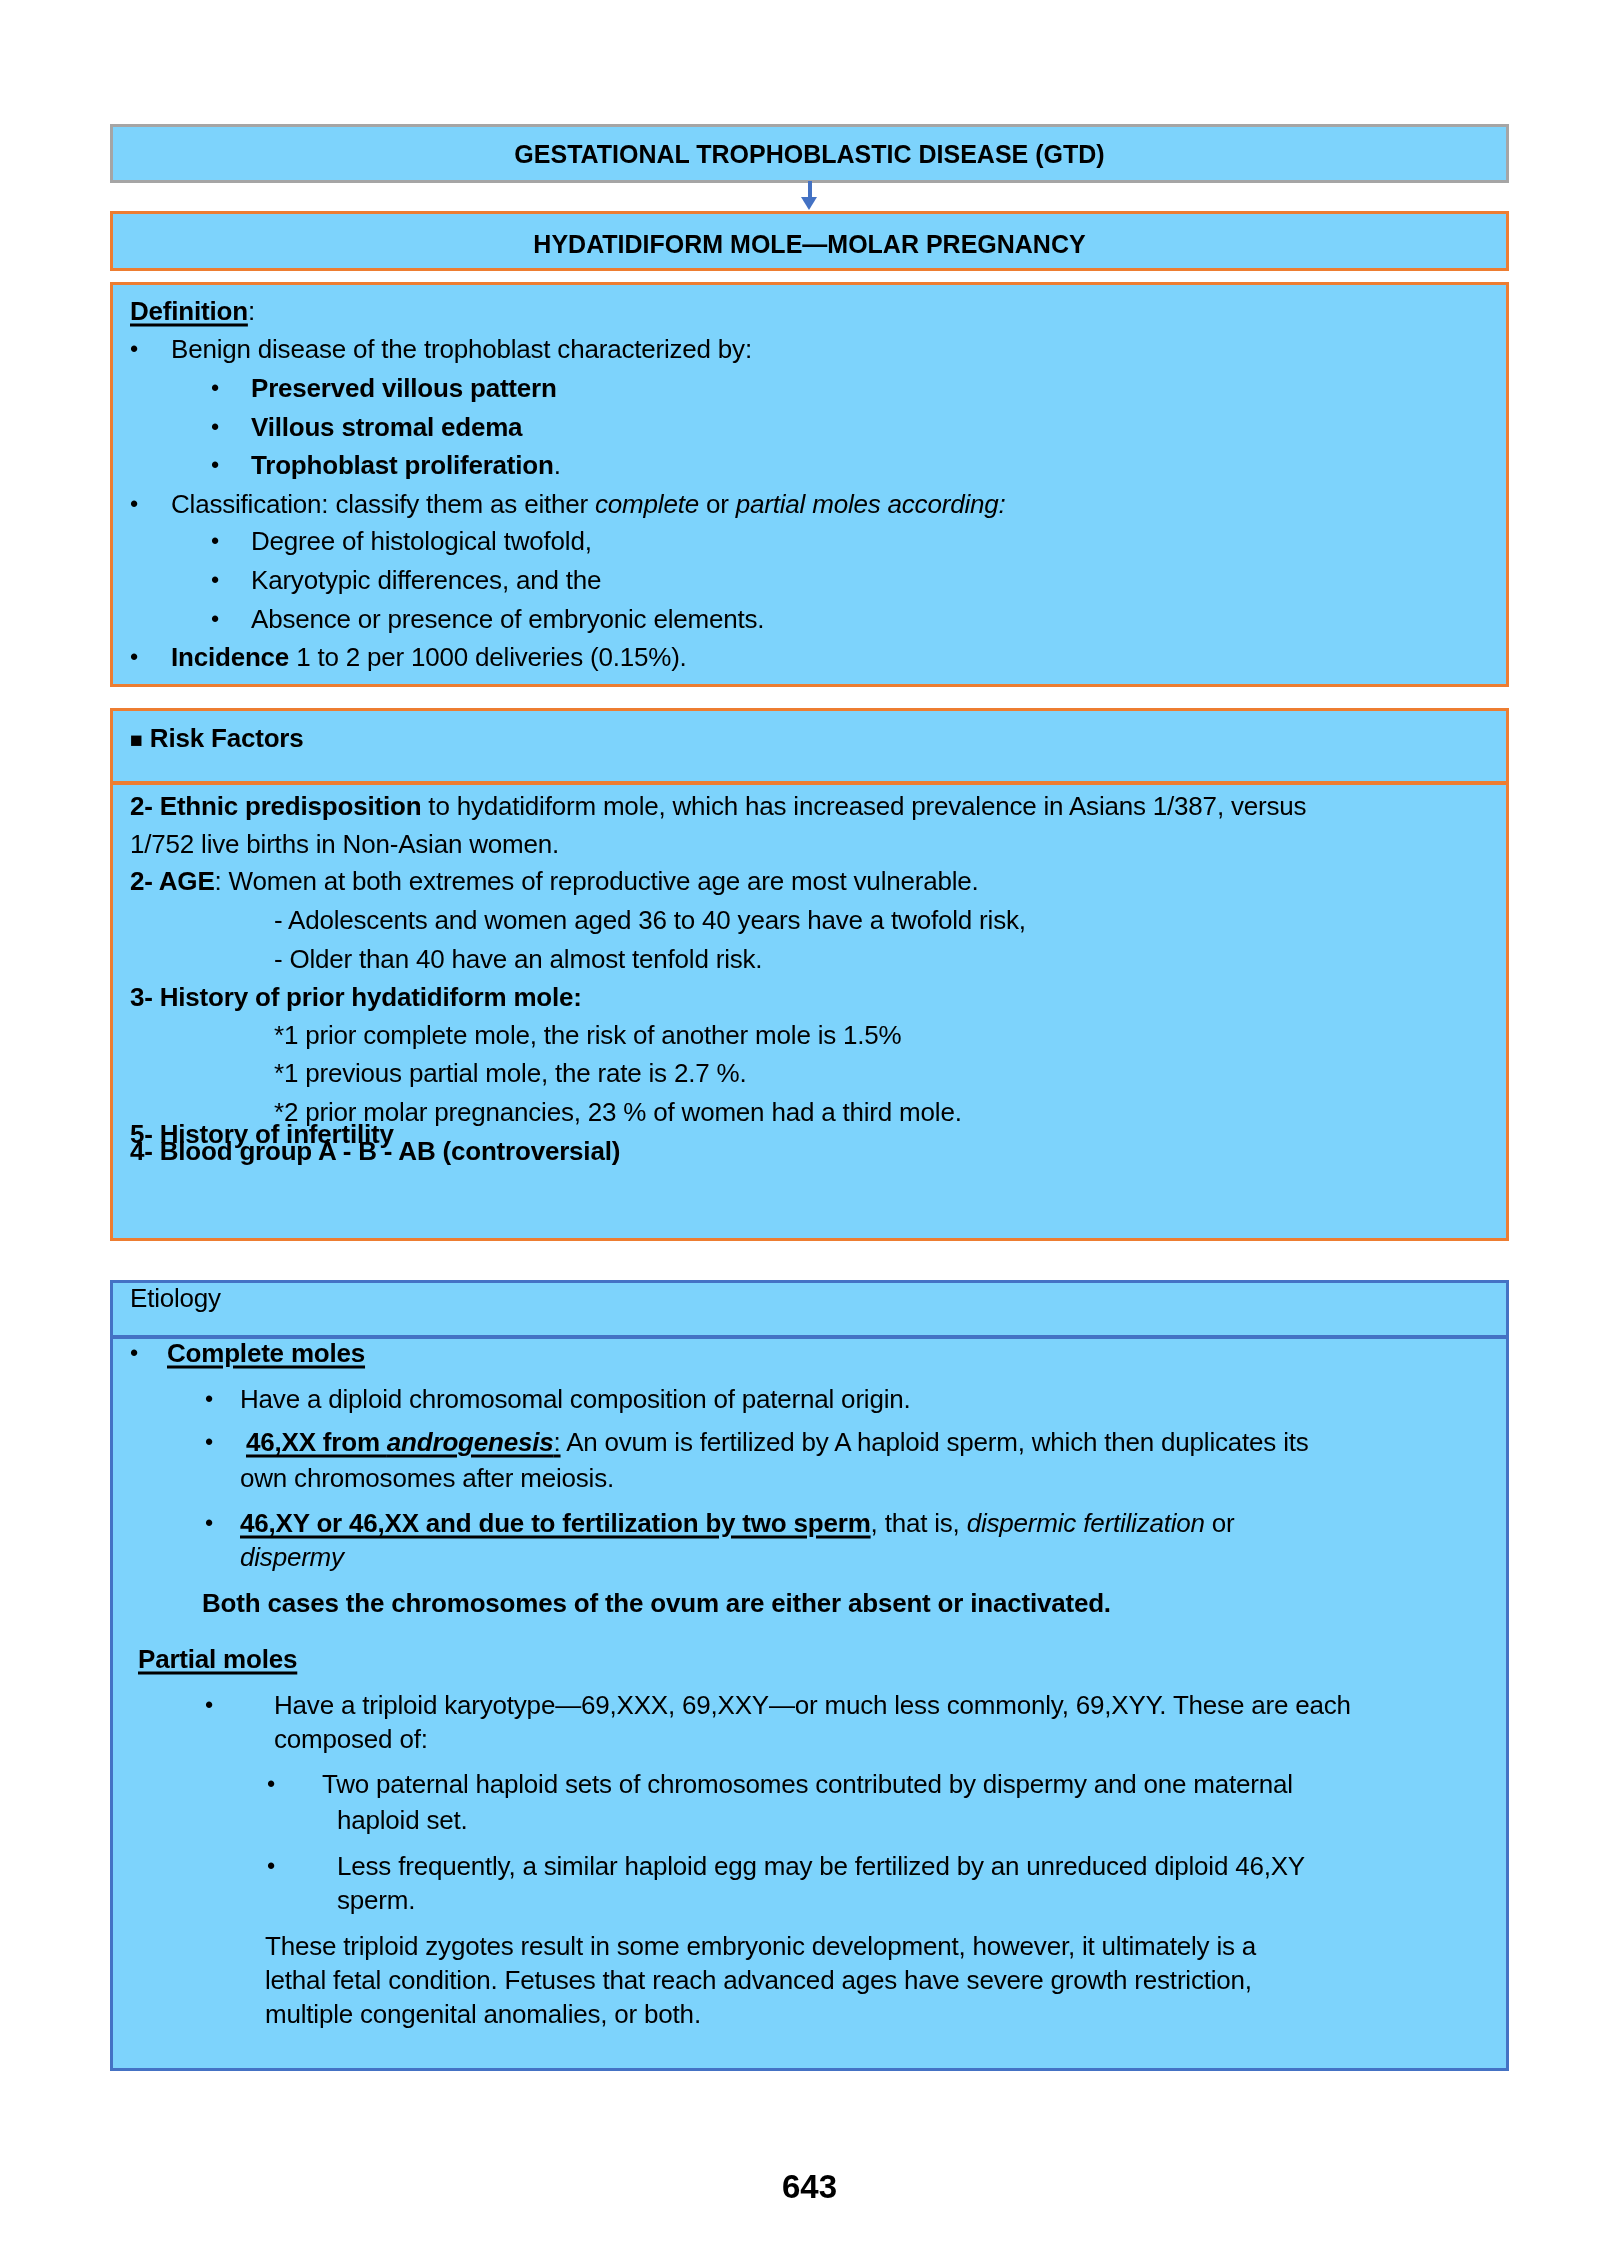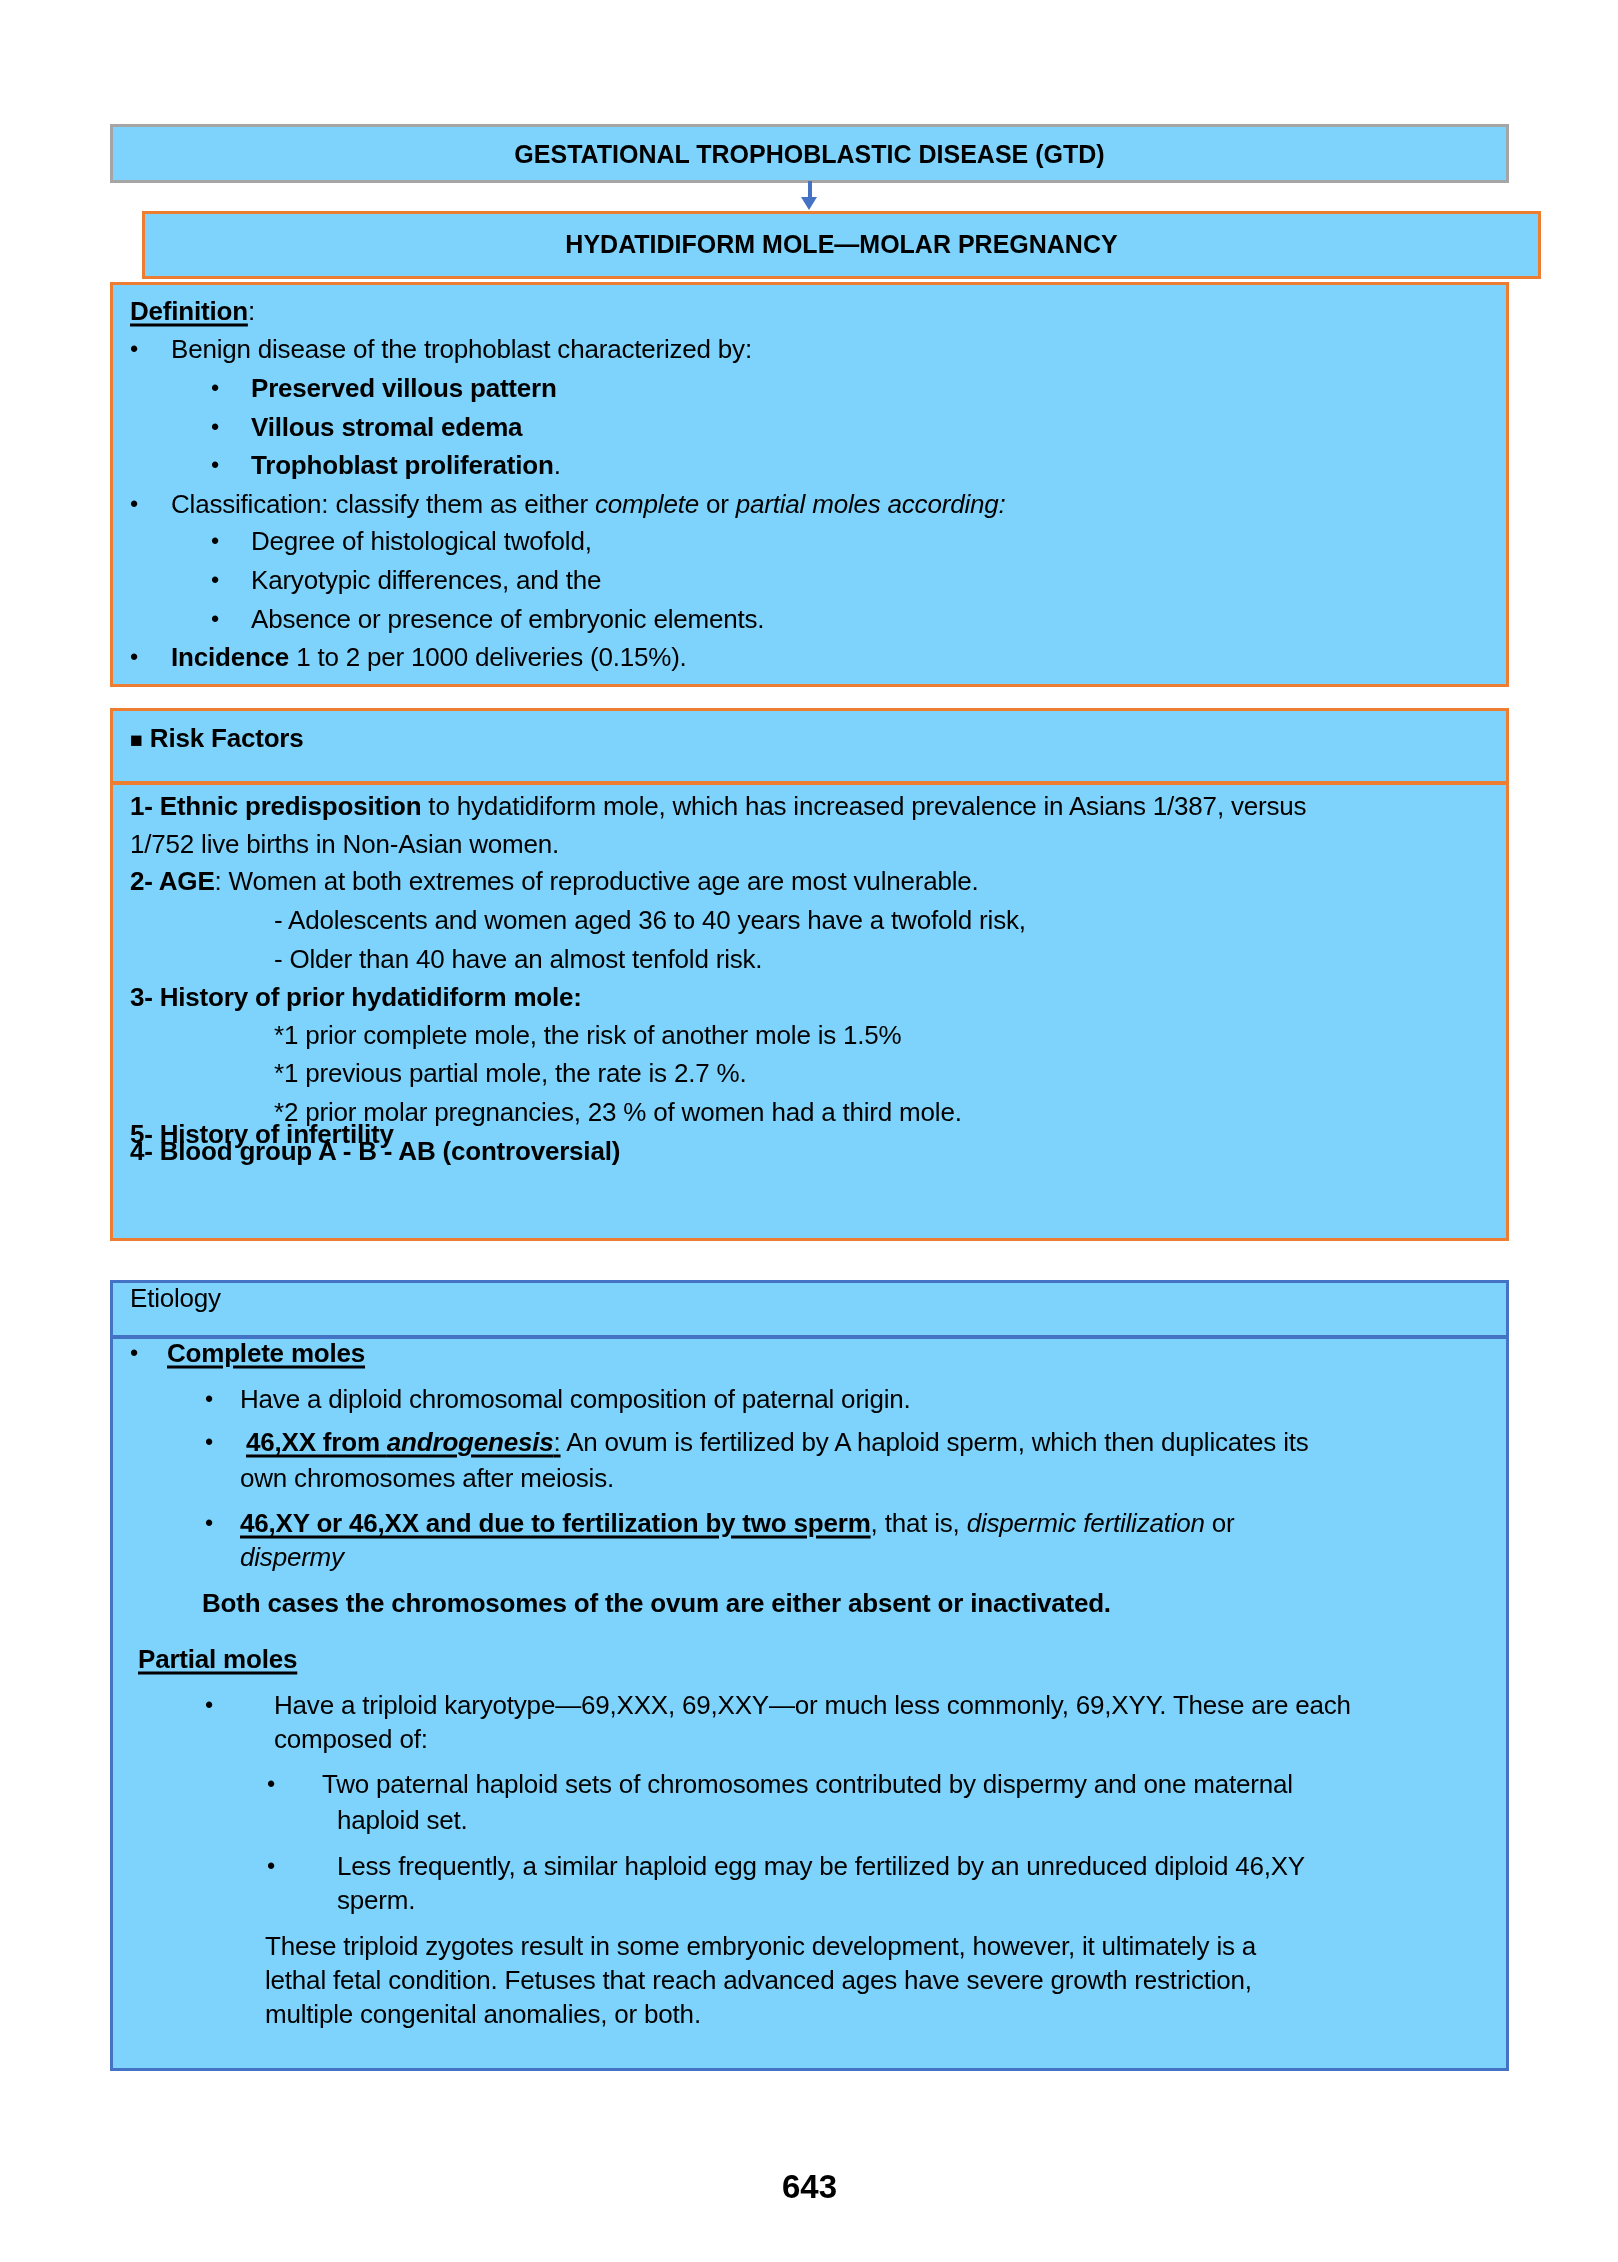--- a/index.html
+++ b/index.html
@@ -27,21 +27,21 @@
 </style>
 </head>
 <body>
 
 <div class="box gray" style="left:110px;top:124px;width:1399px;height:59px;">
   <div class="title" style="top:27px;">GESTATIONAL TROPHOBLASTIC DISEASE  (GTD)</div>
 </div>
 <div class="arrow"></div>
 <div class="arrowhead"></div>
 
-<div class="box orange" style="left:110px;top:211px;width:1399px;height:68px;margin-left:32px;">
+<div class="box orange" style="left:110px;top:211px;width:1399px;height:60px;">
   <div class="title" style="top:30px;">HYDATIDIFORM MOLE—MOLAR PREGNANCY</div>
 </div>
 
 <div class="box orange" style="left:110px;top:282px;width:1399px;height:405px;"></div>
 <div class="ln" style="left:130px;top:311px;"><span class="b u">Definition</span><span>:</span></div>
 
 <span class="bullet" style="left:130px;top:349px;">•</span>
 <div class="ln" style="left:171px;top:349px;">Benign disease of the trophoblast characterized by:</div>
 
 <span class="bullet" style="left:211px;top:388px;">•</span>
@@ -62,21 +62,21 @@
 <div class="ln" style="left:251px;top:619px;">Absence or presence of embryonic elements.</div>
 
 <span class="bullet" style="left:130px;top:657px;">•</span>
 <div class="ln" style="left:171px;top:657px;"><span class="b">Incidence</span><span> 1 to 2 per 1000 deliveries (0.15%).</span></div>
 
 <div class="box orange" style="left:110px;top:708px;width:1399px;height:533px;">
   <div class="divider" style="top:70px;background:#ed7d31;"></div>
 </div>
 <div class="ln b" style="left:130px;top:739px;"><span style="font-size:21.5px;">■</span> <span>Risk Factors</span></div>
 
-<div class="ln" style="left:130px;top:806px;"><span class="b">1- Ethnic predisposition</span><span> to hydatidiform mole, which has increased prevalence in Asians 1/387, versus</span></div>
+<div class="ln" style="left:130px;top:806px;"><span class="b">2- Ethnic predisposition</span><span> to hydatidiform mole, which has increased prevalence in Asians 1/387, versus</span></div>
 <div class="ln" style="left:130px;top:844px;">1/752 live births in Non-Asian women.</div>
 <div class="ln" style="left:130px;top:881px;"><span class="b">2- AGE</span><span>: Women at both extremes of reproductive age are most vulnerable.</span></div>
 <div class="ln" style="left:274px;top:920px;">- Adolescents and women aged 36 to 40 years have a twofold risk,</div>
 <div class="ln" style="left:274px;top:959px;">- Older than 40 have an almost tenfold risk.</div>
 <div class="ln b" style="left:130px;top:997px;">3- History of prior hydatidiform mole:</div>
 <div class="ln" style="left:274px;top:1035px;">*1 prior complete mole, the risk of another mole is 1.5%</div>
 <div class="ln" style="left:274px;top:1073px;">*1 previous partial mole, the rate is 2.7 %.</div>
 <div class="ln" style="left:274px;top:1112px;">*2 prior molar pregnancies, 23 % of women had a third mole.</div>
 <div class="ln b" style="left:130px;top:1151px;">4- Blood group A - B - AB (controversial)</div>
 <div class="ln b" style="left:130px;top:1134px;">5- History of infertility</div>

